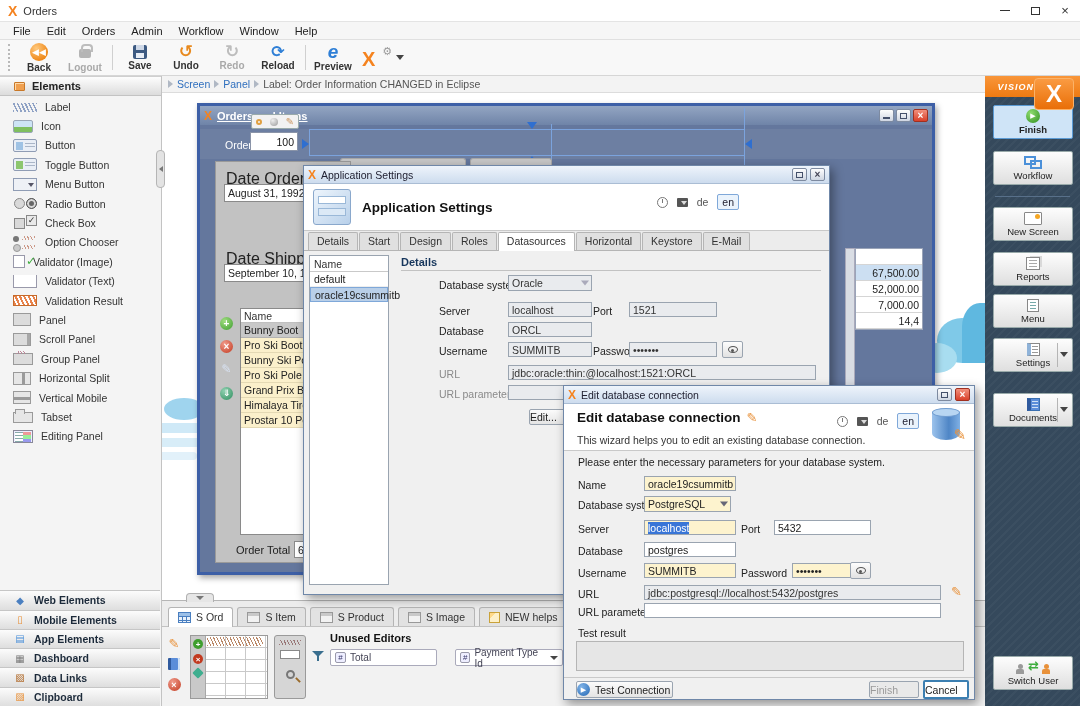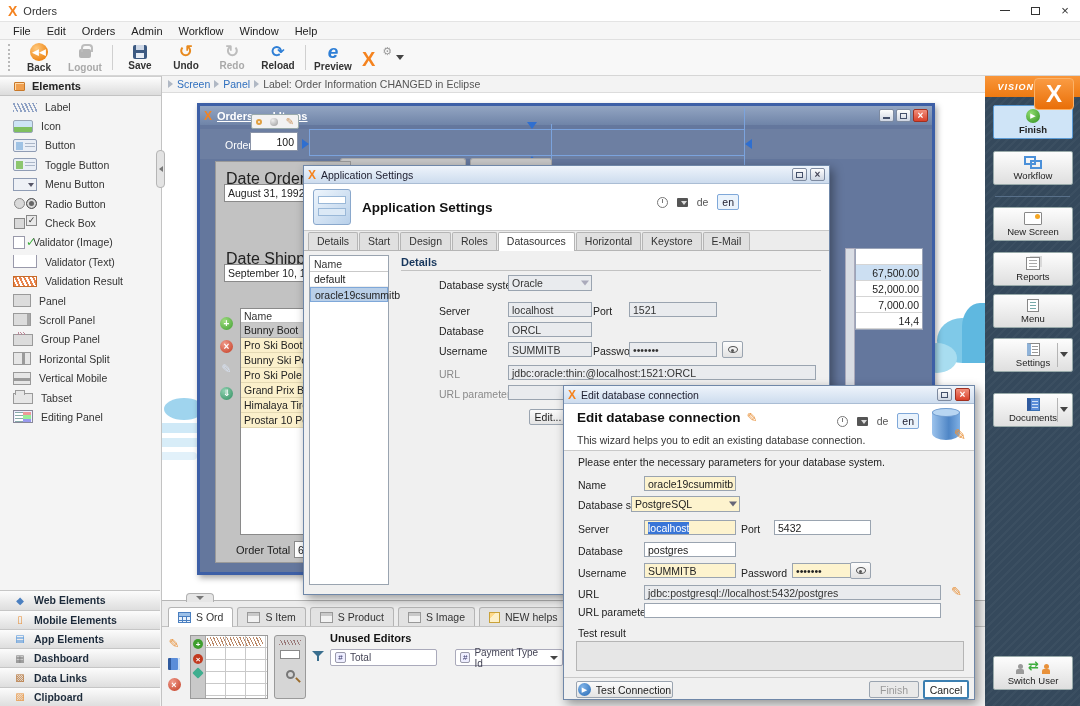--- a/index.html
+++ b/index.html
@@ -158,21 +158,21 @@
 .eye{width:10px;height:7px;border:1.5px solid #555;border-radius:50%;position:relative;}
 .eye:after{content:"";position:absolute;left:2.5px;top:1.5px;width:3px;height:3px;border-radius:50%;background:#555;}
 .tab-row{display:flex;align-items:flex-end;gap:1px;padding-left:4px;background:#ececec;border-bottom:1px solid #b5b5b5;height:20px;}
 .tab{border:1px solid #b5b5b5;border-bottom:none;background:#e0e0e0;padding:2px 8px 3px;font-size:10.5px;color:#333;border-radius:2px 2px 0 0;}
 .tab.on{background:#fff;font-weight:normal;padding-bottom:4px;margin-bottom:-1px;}
 .group-h{font-weight:bold;color:#16365c;font-size:11px;border-bottom:1px solid #c2c2c2;padding-bottom:2px;}
 .list-box{background:#fff;border:1px solid #9aa4b0;}
 .lb-head{height:16px;border-bottom:1px solid #c9c9c9;display:flex;align-items:center;padding-left:4px;font-size:10.5px;color:#333;}
 .lb-row{height:15px;display:flex;align-items:center;padding-left:4px;font-size:10.5px;border-bottom:1px solid #eee;}
 .lb-row.sel{background:#b9cfe8;border:1px solid #7fa8d9;border-bottom:1px solid #7fa8d9;}
-.btn{border:1px solid #9aa4b0;background:linear-gradient(#fbfbfb,#e4e4e4);border-radius:2px;font-size:10.5px;color:#222;display:flex;align-items:center;justify-content:center;gap:5px;}
+.btn{border:1px solid #9aa4b0;background:linear-gradient(#fbfbfb,#e4e4e4);border-radius:2px;font-size:10.5px;color:#222;display:flex;align-items:center;gap:5px;}
 .btn.dis{color:#9a9a9a;background:#e9e9e9;}
 .btn.def{border:2px solid #3c7fb1;background:#fff;}
 .play{width:13px;height:13px;border-radius:50%;background:radial-gradient(circle at 35% 30%,#7fb3e8,#2468b4);display:flex;align-items:center;justify-content:center;color:#fff;font-size:7px;}
 .db-icon{position:absolute;width:30px;height:34px;}
 .db-icon .cyl{position:absolute;left:0;top:4px;width:28px;height:28px;background:linear-gradient(90deg,#9cc3ec,#4f86c6 60%,#7fb0e4);border-radius:0 0 14px 14px/0 0 7px 7px;}
 .db-icon .top{position:absolute;left:0;top:0;width:28px;height:9px;background:#b8d6f2;border-radius:50%;border:1px solid #6f9cd0;}
 .db-icon .pen{position:absolute;right:-4px;bottom:-2px;color:#e8913a;font-size:15px;}
 .sel-text{background:#3875d7;color:#fff;}
 
 #bottom-panel{left:162px;top:600px;width:823px;height:106px;background:#f2f2f2;border-top:1px solid #b5b5b5;z-index:1;}
@@ -352,20 +352,27 @@
         </div>
       <div class="pal-row">
           <span class="pi pi-radio"></span>
           <span class="txt">Radio Button</span>
         </div>
       <div class="pal-row">
           <span class="pi pi-check"></span>
           <span class="txt">Check Box</span>
         </div>
       <div class="pal-row">
+          <span class="pi pi-opt">
+            <span class="l1"></span>
+            <span class="l2"></span>
+          </span>
+          <span class="txt">Option Chooser</span>
+        </div>
+      <div class="pal-row">
           <span class="pi pi-vimg"></span>
           <span class="txt">Validator (Image)</span>
         </div>
       <div class="pal-row">
           <span class="pi pi-vtxt"></span>
           <span class="txt">Validator (Text)</span>
         </div>
       <div class="pal-row">
           <span class="pi pi-vres"></span>
           <span class="txt">Validation Result</span>
@@ -685,21 +692,21 @@
           <span class="top"></span>
           <span class="pen">✎</span>
         </div>
     </div>
     <div class="frm-lbl" style="left:14px;top:70px;">Please enter the necessary parameters for your database system.</div>
     <div class="frm-lbl" style="left:14px;top:93px;">Name</div>
     <div class="ffld cream" style="left:80px;top:90px;width:92px;height:15px;">
         <span>oracle19csummitb</span>
       </div>
     <div class="frm-lbl" style="left:14px;top:113px;">Database system</div>
-    <div class="ffld cream" style="left:67px;top:110px;width:109px;height:16px;">
+    <div class="ffld cream" style="left:80px;top:110px;width:87px;height:16px;">
         <span>PostgreSQL</span>
         <span class="combo-arr"></span>
       </div>
     <div class="frm-lbl" style="left:14px;top:137px;">Server</div>
     <div class="ffld cream" style="left:80px;top:134px;width:92px;height:15px;">
         <span class="sel-text">localhost</span>
       </div>
     <div class="frm-lbl" style="left:177px;top:137px;">Port</div>
     <div class="ffld" style="left:210px;top:134px;width:97px;height:15px;">
         <span>5432</span>

